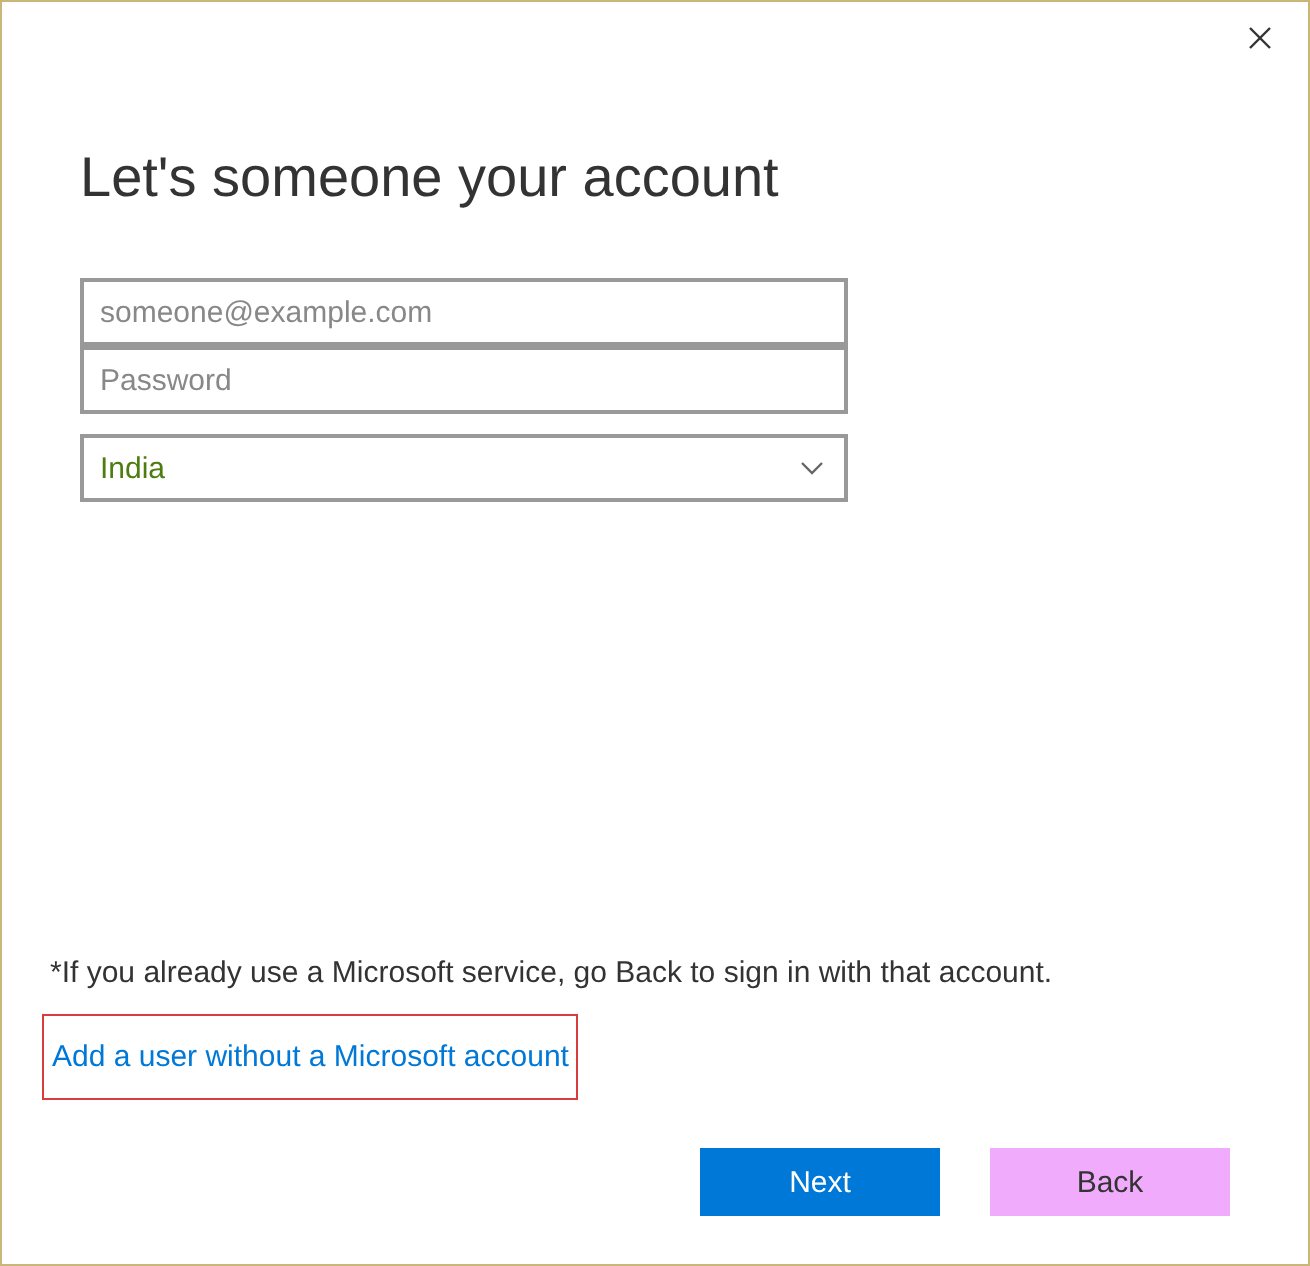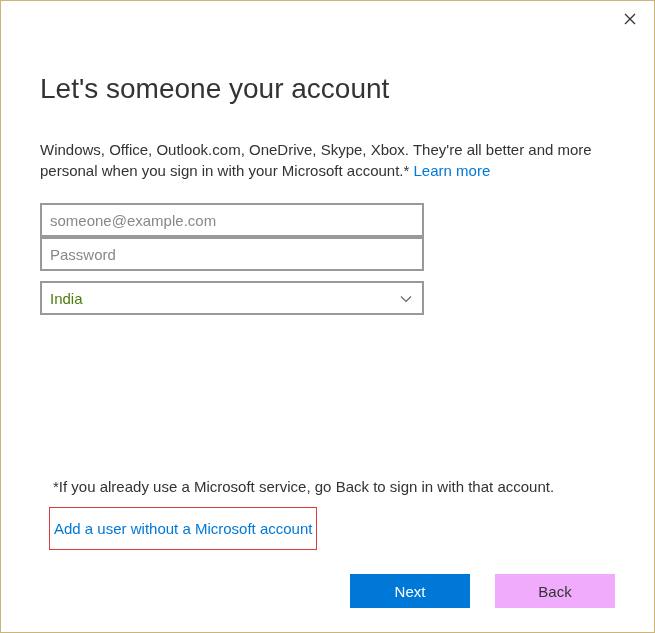--- a/index.html
+++ b/index.html
@@ -95,21 +95,21 @@
     .chevron {
       position: absolute;
       right: 10px;
       top: 50%;
       transform: translateY(-50%);
       pointer-events: none;
     }
     .bottom-area {
       position: absolute;
       bottom: 24px;
-      left: 52px;
+      left: 24px;
       right: 39px;
     }
     .footnote {
       font-size: 15px;
       color: #333;
       margin-bottom: 12px;
     }
     .add-user-link {
       display: inline-block;
       font-size: 15px;
@@ -148,23 +148,20 @@
 <div class="close-btn">
   <svg width="12" height="12" viewBox="0 0 12 12">
     <line x1="1" y1="1" x2="11" y2="11" stroke="#333" stroke-width="1.2"></line>
     <line x1="11" y1="1" x2="1" y2="11" stroke="#333" stroke-width="1.2"></line>
   </svg>
 </div>
 
 <div class="content">
   <h1>Let's someone your account</h1>
 
-  <p class="description">
-    <span>Windows, Office, Outlook.com, OneDrive, Skype, Xbox. They're all better and more personal when you sign in with your Microsoft account.* </span><span class="link">Learn more</span>
-  </p>
 
   <input type="text" id="email-input" class="form-field" placeholder="someone@example.com" style="">
 
 
   <input type="password" id="password-input" class="form-field" placeholder="Password" style="">
 
   <div class="select-wrap">
     <div class="select-field">
       <span>India</span>
       <span class="chevron">

